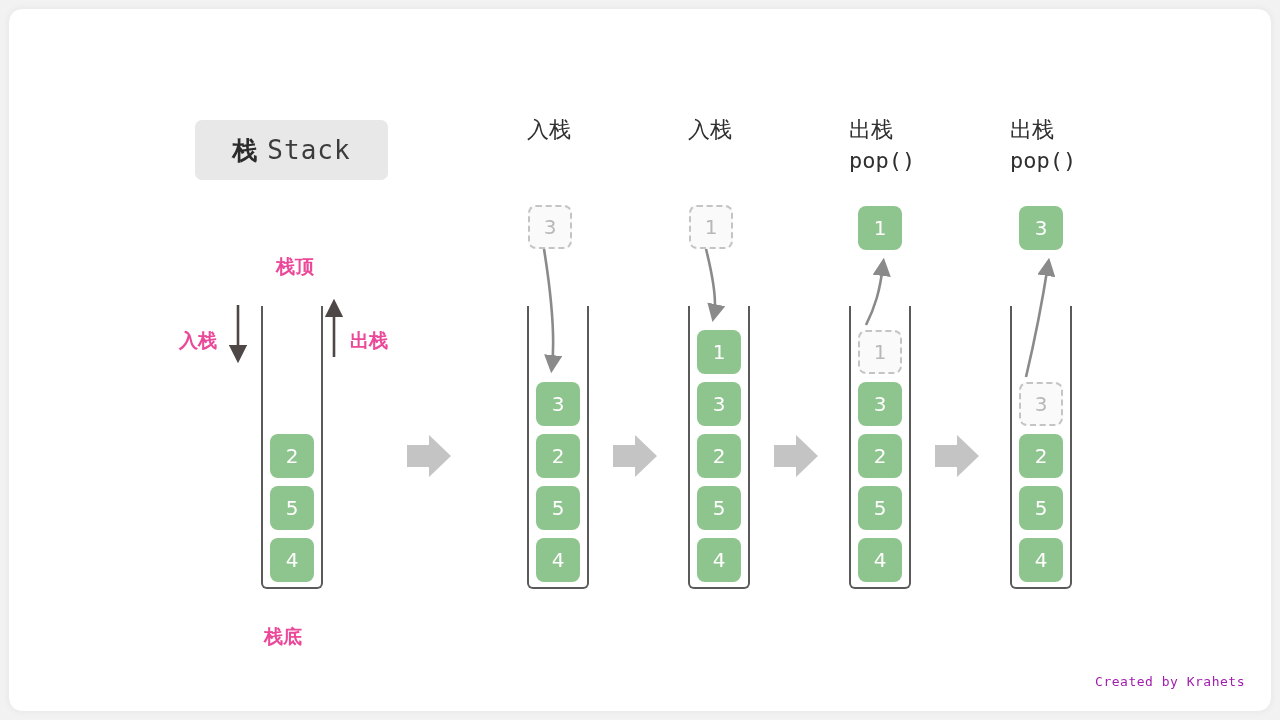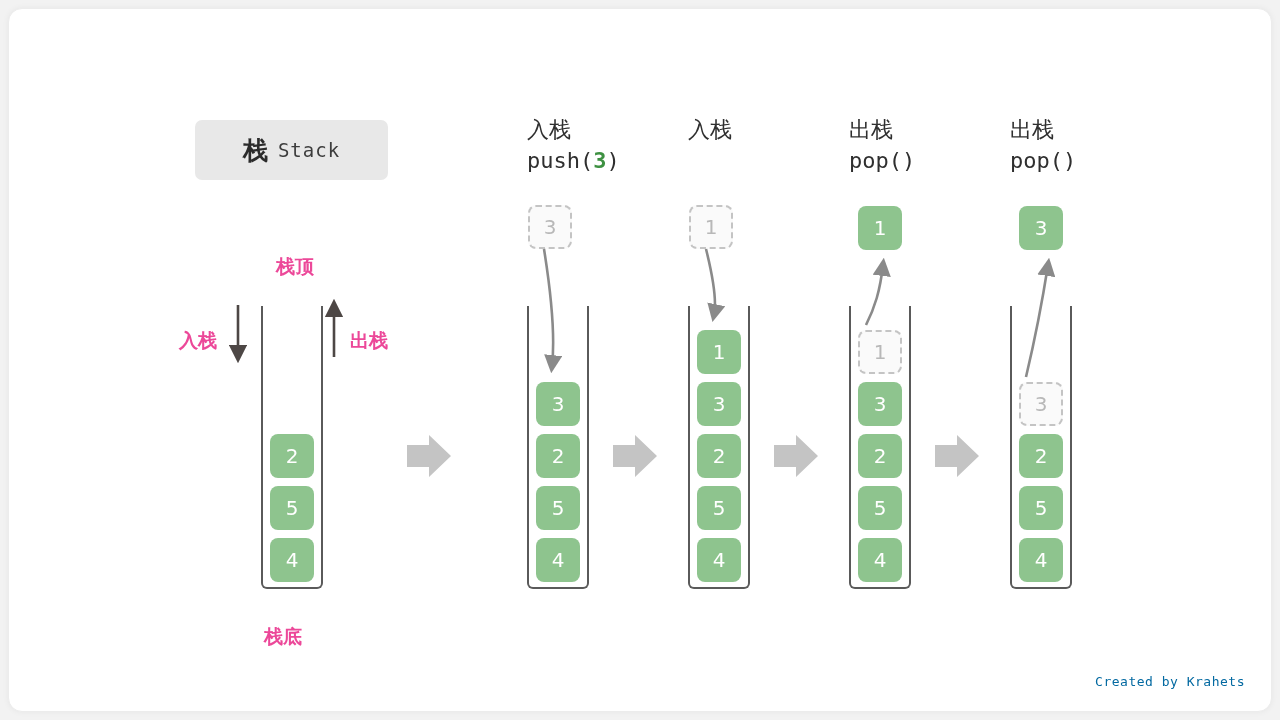--- a/index.html
+++ b/index.html
@@ -28,21 +28,21 @@
     background: #e8e8e8;
     border-radius: 7px;
     display: flex; align-items: center; justify-content: center;
     gap: 10px;
   }
   #title-chip .cn {
     font-size: 25px; font-weight: bold; color: #2b2b2b;
     font-family: "DejaVu Sans", sans-serif;
   }
   #title-chip .en {
-    font-size: 19px; color: #3c3c3c; letter-spacing: 1px;
+    font-size: 26px; color: #3c3c3c; letter-spacing: 1px;
     font-family: "DejaVu Sans Mono", monospace;
   }
 
   
   .cn-bold {
     font-family: "DejaVu Sans", sans-serif;
     font-weight: bold; color: #ec4899; font-size: 19px;
     white-space: nowrap;
   }
   .lbl { position: absolute; }
@@ -92,21 +92,21 @@
   #overlay {
     position: absolute; left: 0; top: 0;
     width: 1264px; height: 704px;
     pointer-events: none;
   }
 
   
   #credit {
     position: absolute; right: 26px; bottom: 22px;
     font-family: "DejaVu Sans Mono", monospace;
-    font-size: 13px; color: #0369a1; letter-spacing: 0.5px;
+    font-size: 13px; color: #a21caf; letter-spacing: 0.5px;
   }
 </style>
 </head>
 <body>
 
 <div id="canvas">
 
   <div id="title-chip">
     <span class="cn">栈</span>
     <span class="en">Stack</span>
@@ -119,21 +119,20 @@
 
   <div class="stack-col">
     <div class="container-u" style="left:252px; top:297px; height:283px;"></div>
     <div class="cell" style="left:261px; top:425px;">2</div>
     <div class="cell" style="left:261px; top:477px;">5</div>
     <div class="cell" style="left:261px; top:529px;">4</div>
   </div>
 
   <div class="col-head" style="left:518px; top:106px;">
     <div class="l1">入栈</div>
-    <div class="l2"><span>push(</span><span class="arg">3</span><span>)</span></div>
   </div>
   <div class="stack-col">
     <div class="cell ghost float" style="left:519px; top:196px;">3</div>
     <div class="container-u" style="left:518px; top:297px; height:283px;"></div>
     <div class="cell" style="left:527px; top:373px;">3</div>
     <div class="cell" style="left:527px; top:425px;">2</div>
     <div class="cell" style="left:527px; top:477px;">5</div>
     <div class="cell" style="left:527px; top:529px;">4</div>
   </div>
 

